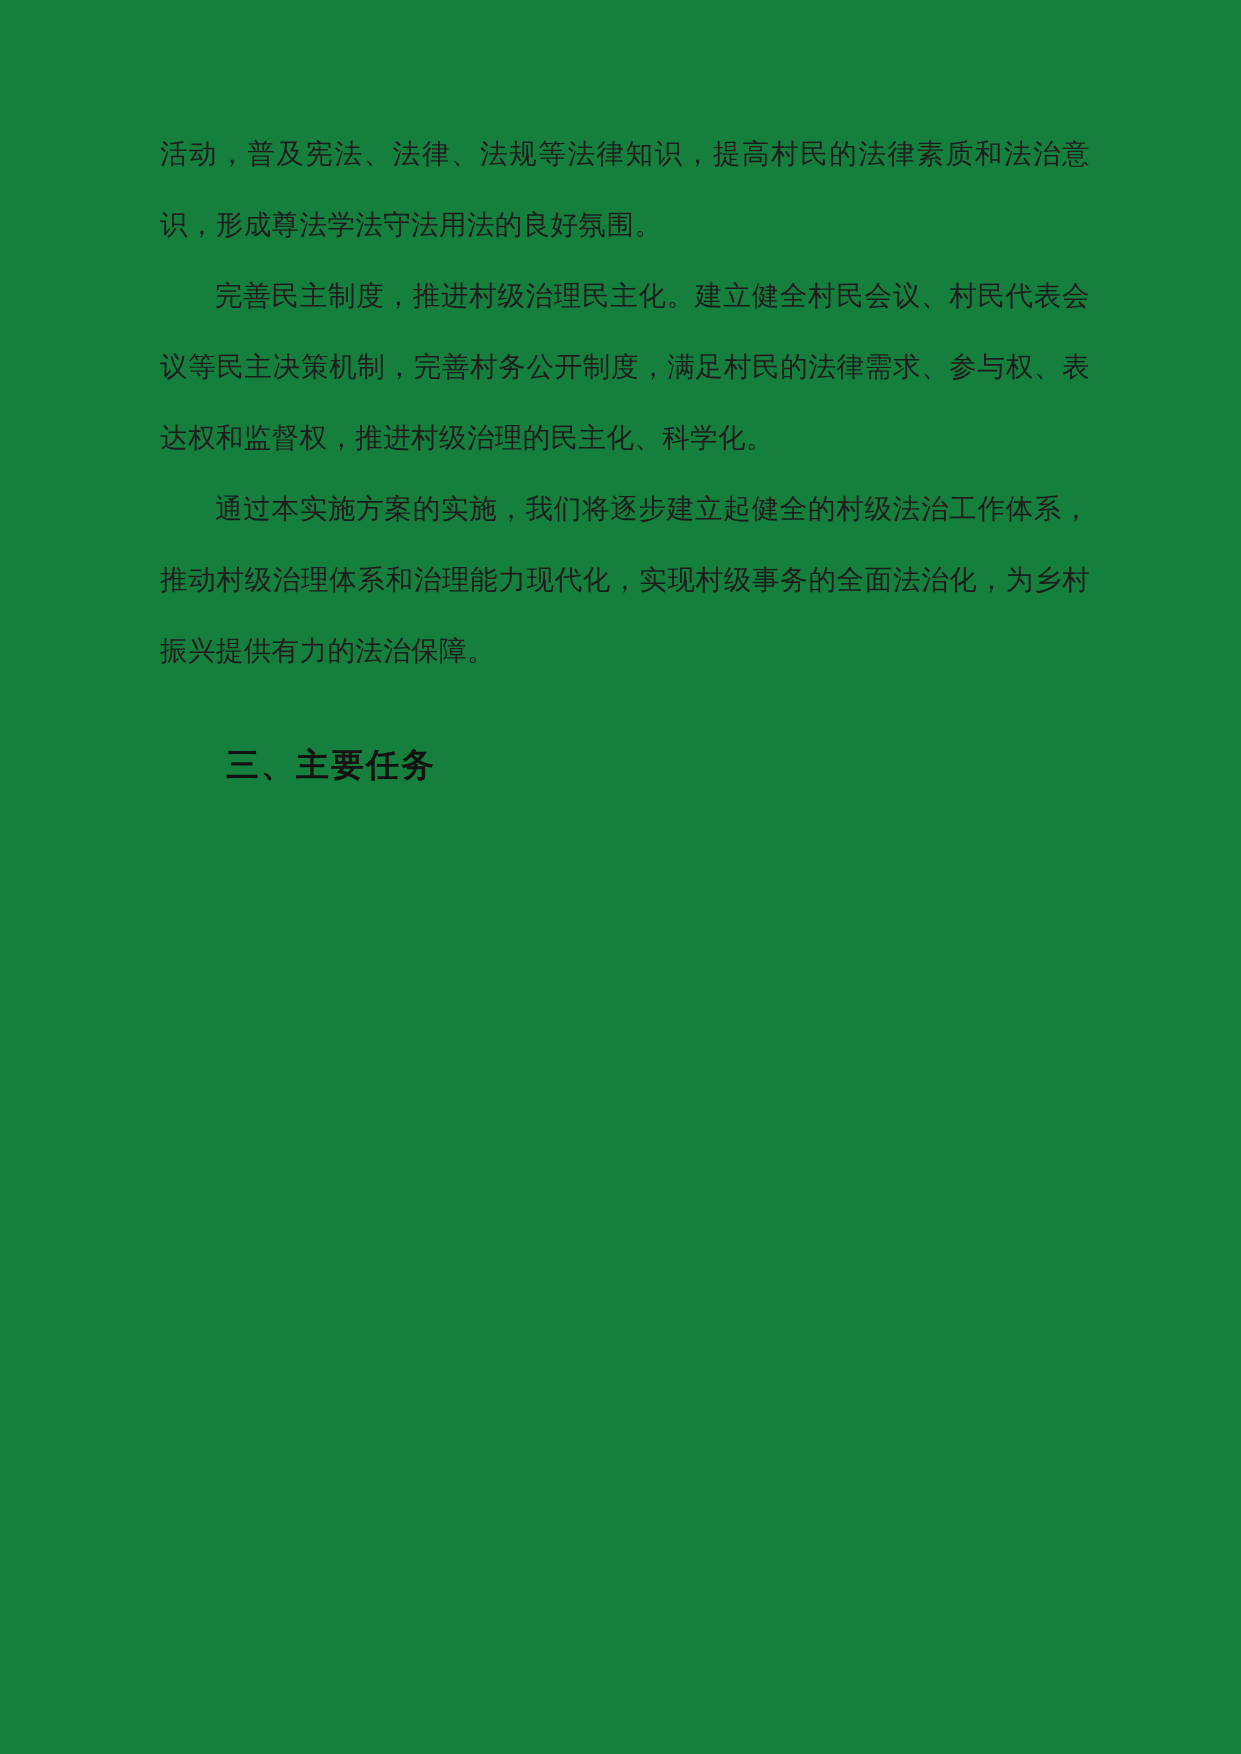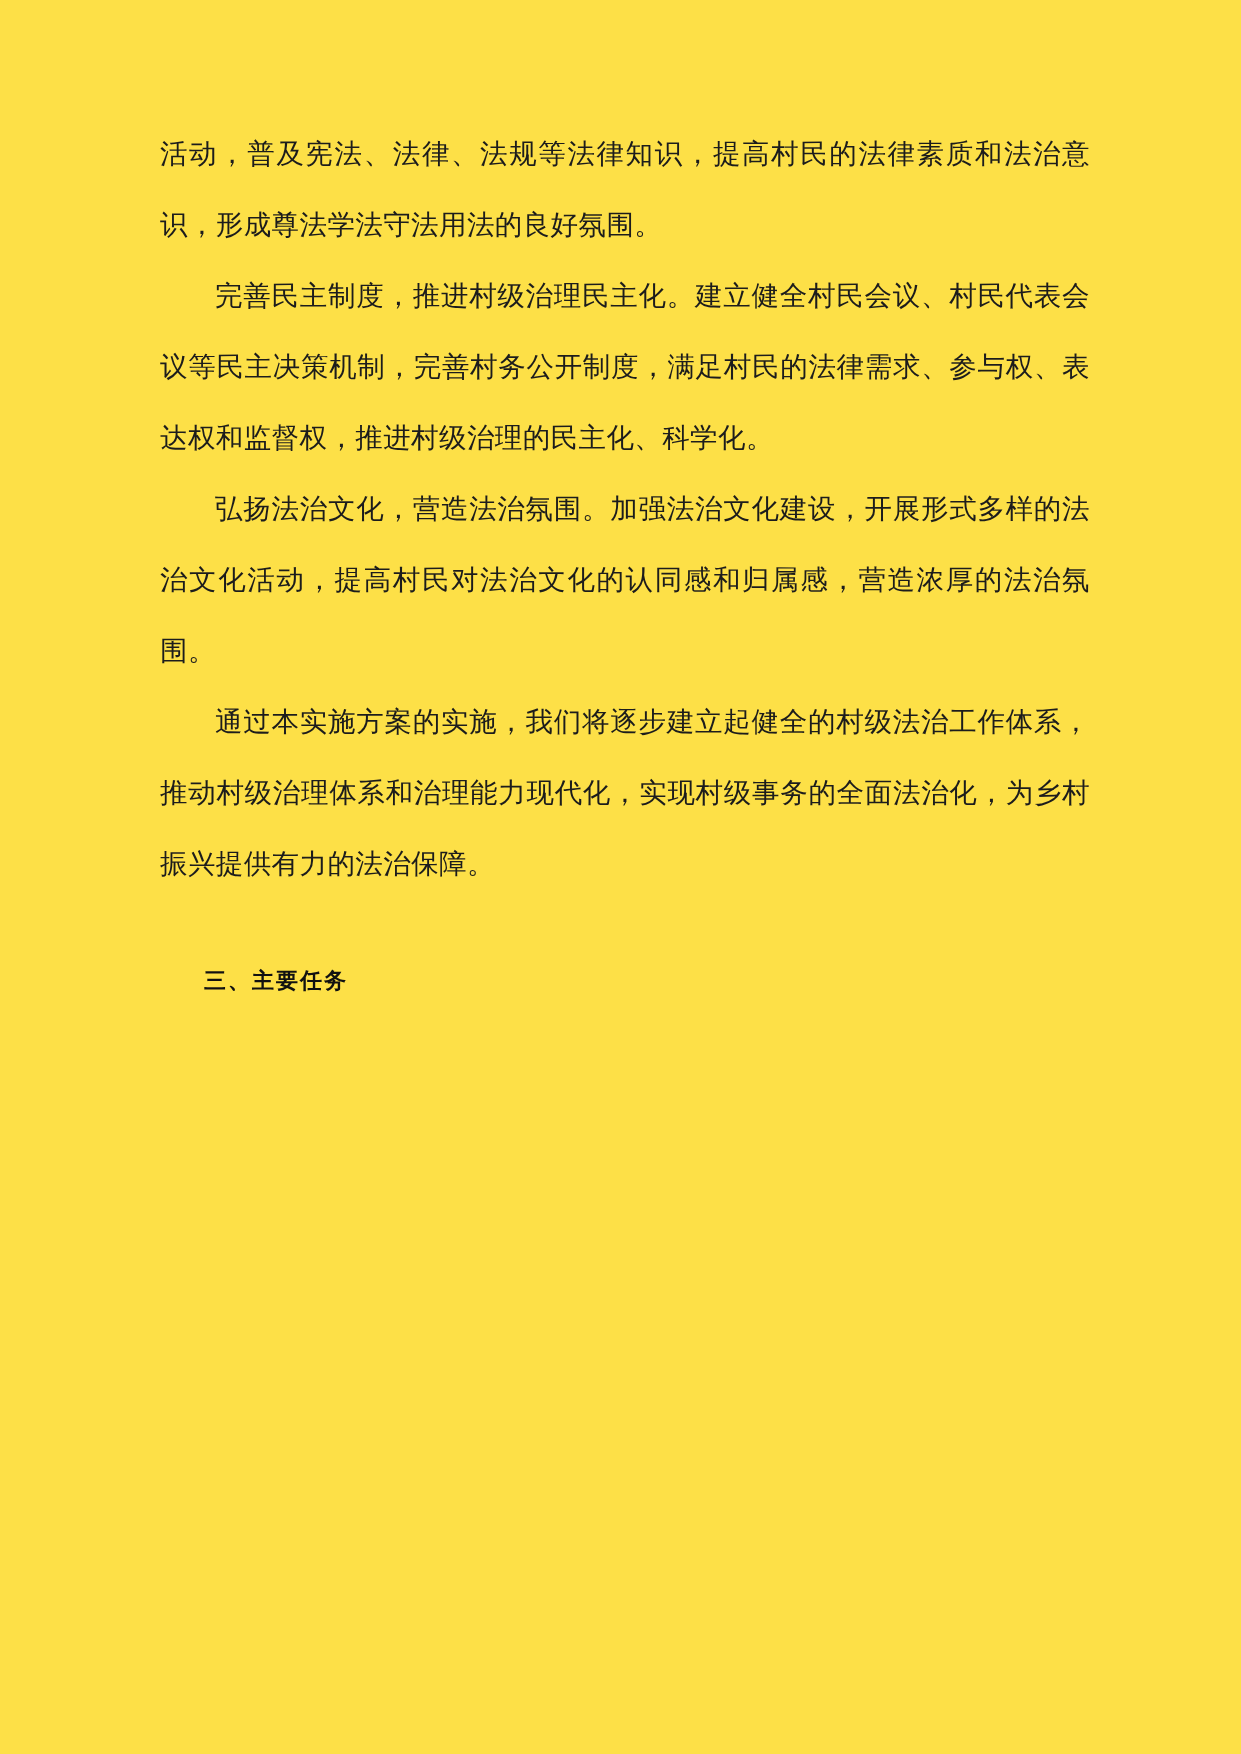--- a/index.html
+++ b/index.html
@@ -4,21 +4,21 @@
 <style>
   html, body {
     margin: 0;
     padding: 0;
     background: #ffffff;
   }
   .page {
     position: relative;
     width: 1241px;
     height: 1754px;
-    background: #fde047;
+    background: #15803d;
     margin: 0 auto;
     overflow: hidden;
     font-family: "DejaVu Serif", "Liberation Serif", serif;
     color: #1a1a1a;
   }
   .content {
     position: absolute;
     left: 160px;
     top: 118px;
     width: 930px;
@@ -33,47 +33,46 @@
     text-indent: 2em;
     color: #1c1c1c;
     font-family: "DejaVu Serif", "Liberation Serif", serif;
   }
   p.first-par {
     text-indent: 0;
   }
   h2.section-heading {
     margin: 0;
     padding: 0;
-    font-size: 22px;
+    font-size: 33px;
     line-height: 72px;
     font-weight: bold;
     letter-spacing: 2px;
     text-indent: 2em;
     color: #111111;
-    font-family: Liberation Sans, sans-serif;
+    font-family: Liberation Mono, monospace;
   }
   .gap-before-heading {
     height: 46px;
   }
   .gap-after-heading {
     height: 6px;
   }
 </style>
 </head>
 <body>
 
 <div class="page">
   <div class="content">
 
     <p class="body-par first-par">活动，普及宪法、法律、法规等法律知识，提高村民的法律素质和法治意识，形成尊法学法守法用法的良好氛围。</p>
 
     <p class="body-par">完善民主制度，推进村级治理民主化。建立健全村民会议、村民代表会议等民主决策机制，完善村务公开制度，满足村民的法律需求、参与权、表达权和监督权，推进村级治理的民主化、科学化。</p>
 
 
-    <p class="body-par">弘扬法治文化，营造法治氛围。加强法治文化建设，开展形式多样的法治文化活动，提高村民对法治文化的认同感和归属感，营造浓厚的法治氛围。</p>
 
     <p class="body-par">通过本实施方案的实施，我们将逐步建立起健全的村级法治工作体系，推动村级治理体系和治理能力现代化，实现村级事务的全面法治化，为乡村振兴提供有力的法治保障。</p>
 
     <div class="gap-before-heading"></div>
 
     <h2 class="section-heading">三、主要任务</h2>
 
     <div class="gap-after-heading"></div>
 
 

